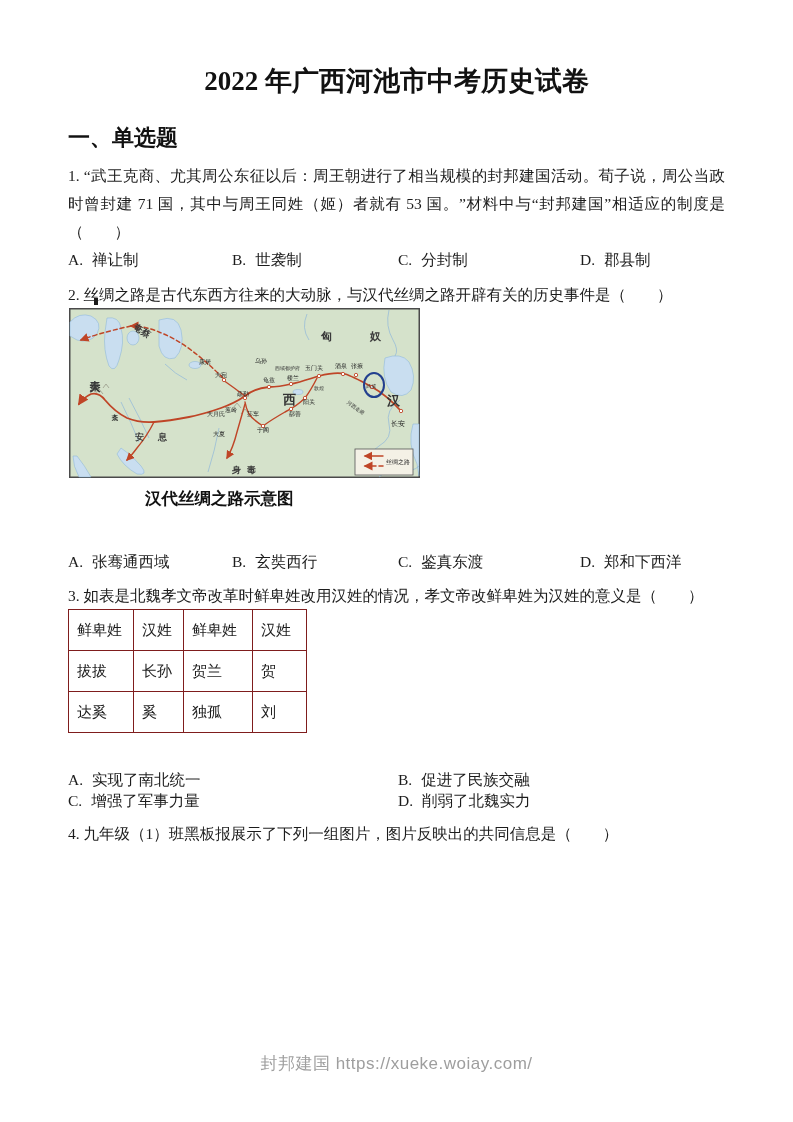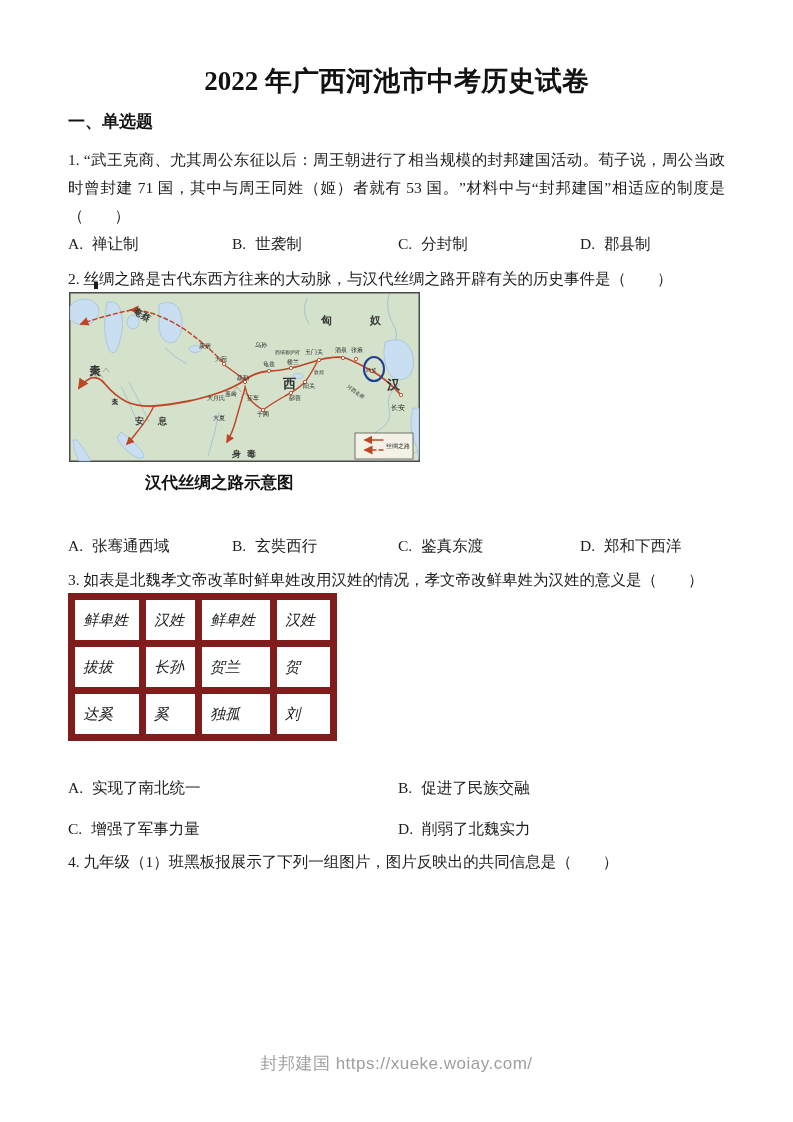--- a/index.html
+++ b/index.html
@@ -11,22 +11,22 @@
     background:#ffffff;
     font-family:"Liberation Serif","DejaVu Serif",serif;
     color:#1c1c1c;
     overflow:hidden;
   }
   .title{
     margin:0;text-align:center;
     font-size:27px;line-height:30px;font-weight:700;color:#111;
   }
   .section-heading{
-    margin:14px 0 0 0;
-    font-size:17px;line-height:24px;font-weight:700;color:#111;
+    margin:30px 0 0 0;
+    font-size:22px;line-height:24px;font-weight:700;color:#111;
   }
   .qtext{
     margin:12px 0 0 0;
     font-size:15.5px;line-height:28px;
     text-align:justify;
   }
   .qtext.single{line-height:21px;}
   .q2text{margin-top:14px;}
   .q3text{margin-top:13px;}
   .q4text{margin-top:12px;}
@@ -34,41 +34,40 @@
   .optrow .opt{position:absolute;top:0;white-space:nowrap;}
   .optrow .o1{left:0;}
   .optrow .o2{left:164px;}
   .optrow .o3{left:330px;}
   .optrow .o4{left:512px;}
   .optrow2 .oa{left:0;}
   .optrow2 .ob{left:330px;}
   .opt .olabel{margin-right:9px;}
   .q2-optrow{margin-top:41px;}
   .q3-optrow-1{margin-top:36px;}
-  .q3-optrow-2{margin-top:20px;}
+  .q3-optrow-2{margin-top:0;}
   .map-wrap{position:relative;margin:3px 0 0 1px;width:351px;height:170px;}
   .map-wrap svg{display:block;}
   .stray-mark{position:absolute;left:25px;top:-10px;width:4px;height:7px;background:#1a1a1a;}
   .map-caption{
     margin:10px 0 0 77px;
     font-size:16.5px;line-height:22px;font-weight:700;color:#111;
   }
   table.han-table{
     border-collapse:collapse;
     margin-top:3px;
     font-size:15px;
   }
   table.han-table td{
-    border:7px solid #7f1d1d;
+    border:1px solid #7f1d1d;
     height:40px;
     padding:0 0 0 8px;
     font-weight:400;
     vertical-align:middle;
     text-align:left;
-    font-style:italic;
   }
   td.c1{width:56px;} td.c2{width:41px;} td.c3{width:60px;} td.c4{width:45px;}
   .footer{
     position:absolute;top:1053px;left:0;width:793px;
     text-align:center;
     font-family:"Liberation Sans","DejaVu Sans",sans-serif;
     font-size:17px;line-height:22px;color:#9e9e9e;letter-spacing:.5px;
   }
   
   .ml-big{font-size:13px;font-weight:700;fill:#333;font-family:"Liberation Serif",serif;}

